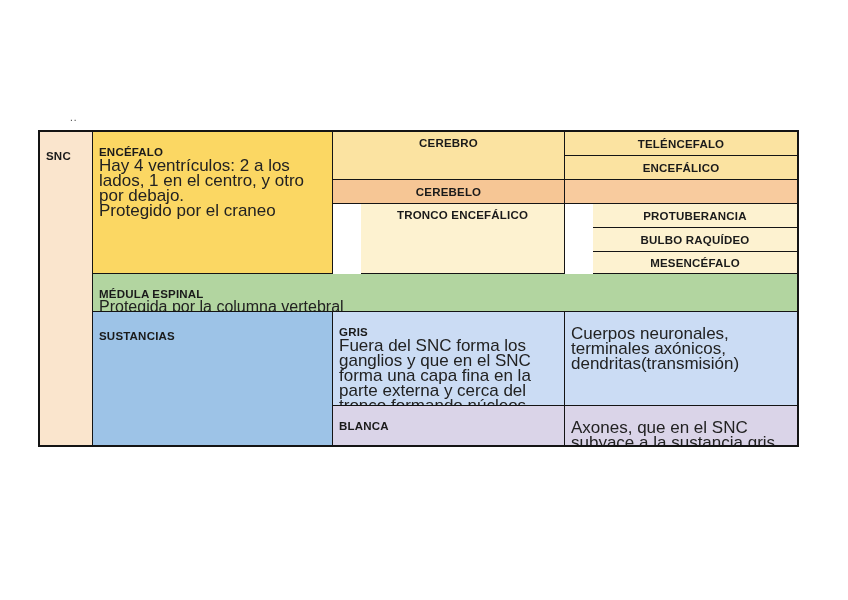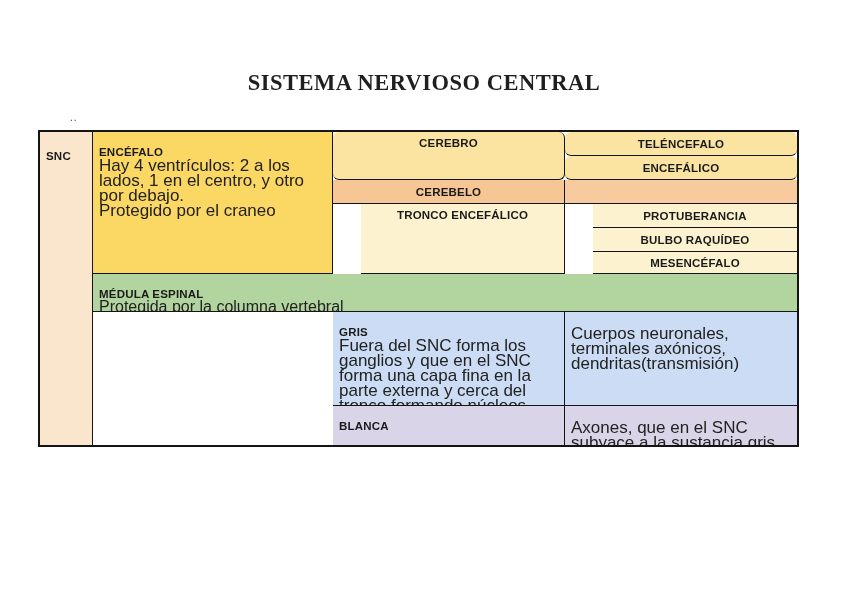--- a/index.html
+++ b/index.html
@@ -77,21 +77,21 @@
   }
   .cell-body {
     font-size: 17px;
     line-height: 15px;
     color: #222;
   }
 
   
   .bg-snc        { background: #FAE5CD; }
   .bg-encefalo   { background: #FBD763; }
-  .bg-cerebro    { background: #FBE3A1; border-radius: 6px; }
+  .bg-cerebro    { background: #FBE3A1; }
   .bg-cerebelo   { background: #F6C695; }
   .bg-cerebelo2  { background: #F8CB9E; }
   .bg-tronco     { background: #FDF2D0; margin-left: 28px; }
   .bg-medula     { background: #B2D5A0; }
   .bg-sustancias { background: #9DC3E7; }
   .bg-gris       { background: #CBDCF4; }
   .bg-blanca     { background: #DAD4E8; }
 
   
   .c-snc        { grid-column: 1; grid-row: 1 / span 9; }
@@ -112,21 +112,20 @@
   .c-blanca     { grid-column: 3; grid-row: 9; }
   .c-axones     { grid-column: 4; grid-row: 9; }
 
   .medula-sub { font-size: 16px; line-height: 14px; color: #222; }
 </style>
 </head>
 <body>
 
 <div class="page">
 
-  <div class="doc-title">SISTEMA NERVIOSO CENTRAL</div>
 
   <div class="stray-mark">..</div>
 
   <div class="snc-table">
 
     <div class="cell bg-snc c-snc pad no-b">
       <span class="cell-title">SNC</span>
     </div>
 
     <div class="cell bg-encefalo c-encefalo pad">
@@ -167,20 +166,23 @@
 
     <div class="cell bg-tronco c-mesencef hdr no-r">
       <span>MESENCÉFALO</span>
     </div>
 
     <div class="cell bg-medula c-medula pad no-r">
       <div class="cell-title">MÉDULA ESPINAL</div>
       <div class="medula-sub">Protegida por la columna vertebral</div>
     </div>
 
+    <div class="cell bg-sustancias c-sustancias pad no-b">
+      <span class="cell-title">SUSTANCIAS</span>
+    </div>
 
     <div class="cell bg-gris c-gris pad">
       <div class="cell-title">GRIS</div>
       <div class="cell-body">Fuera del SNC forma los ganglios y que en el SNC forma una capa fina en la parte externa y cerca del tronco formando núcleos.</div>
     </div>
 
     <div class="cell bg-gris c-cuerpos pad no-r">
       <div class="cell-body">Cuerpos neuronales, terminales axónicos, dendritas(transmisión)</div>
     </div>
 

